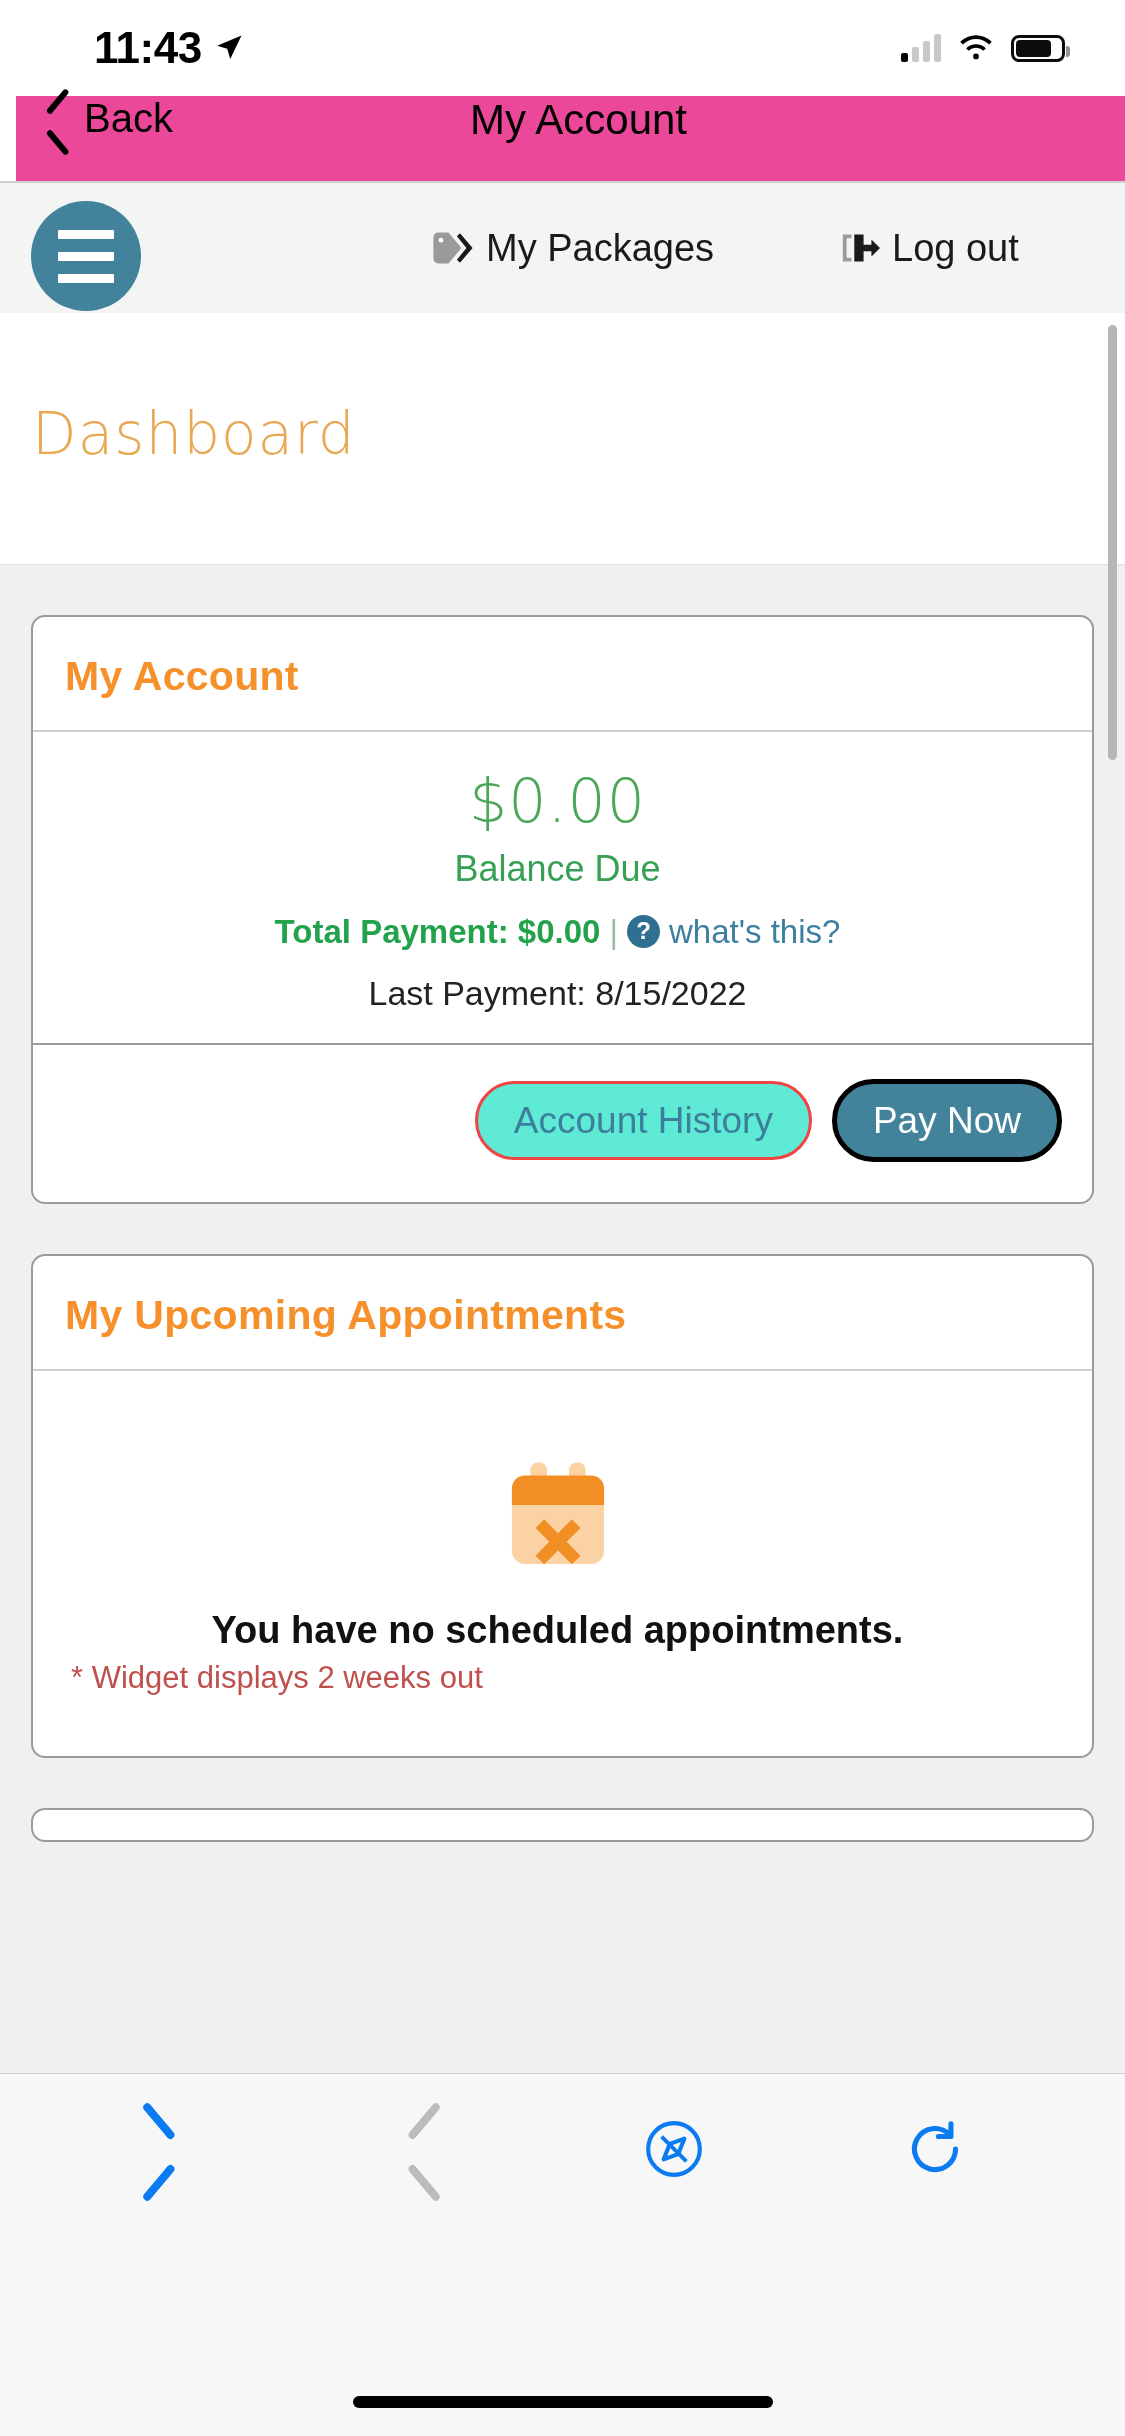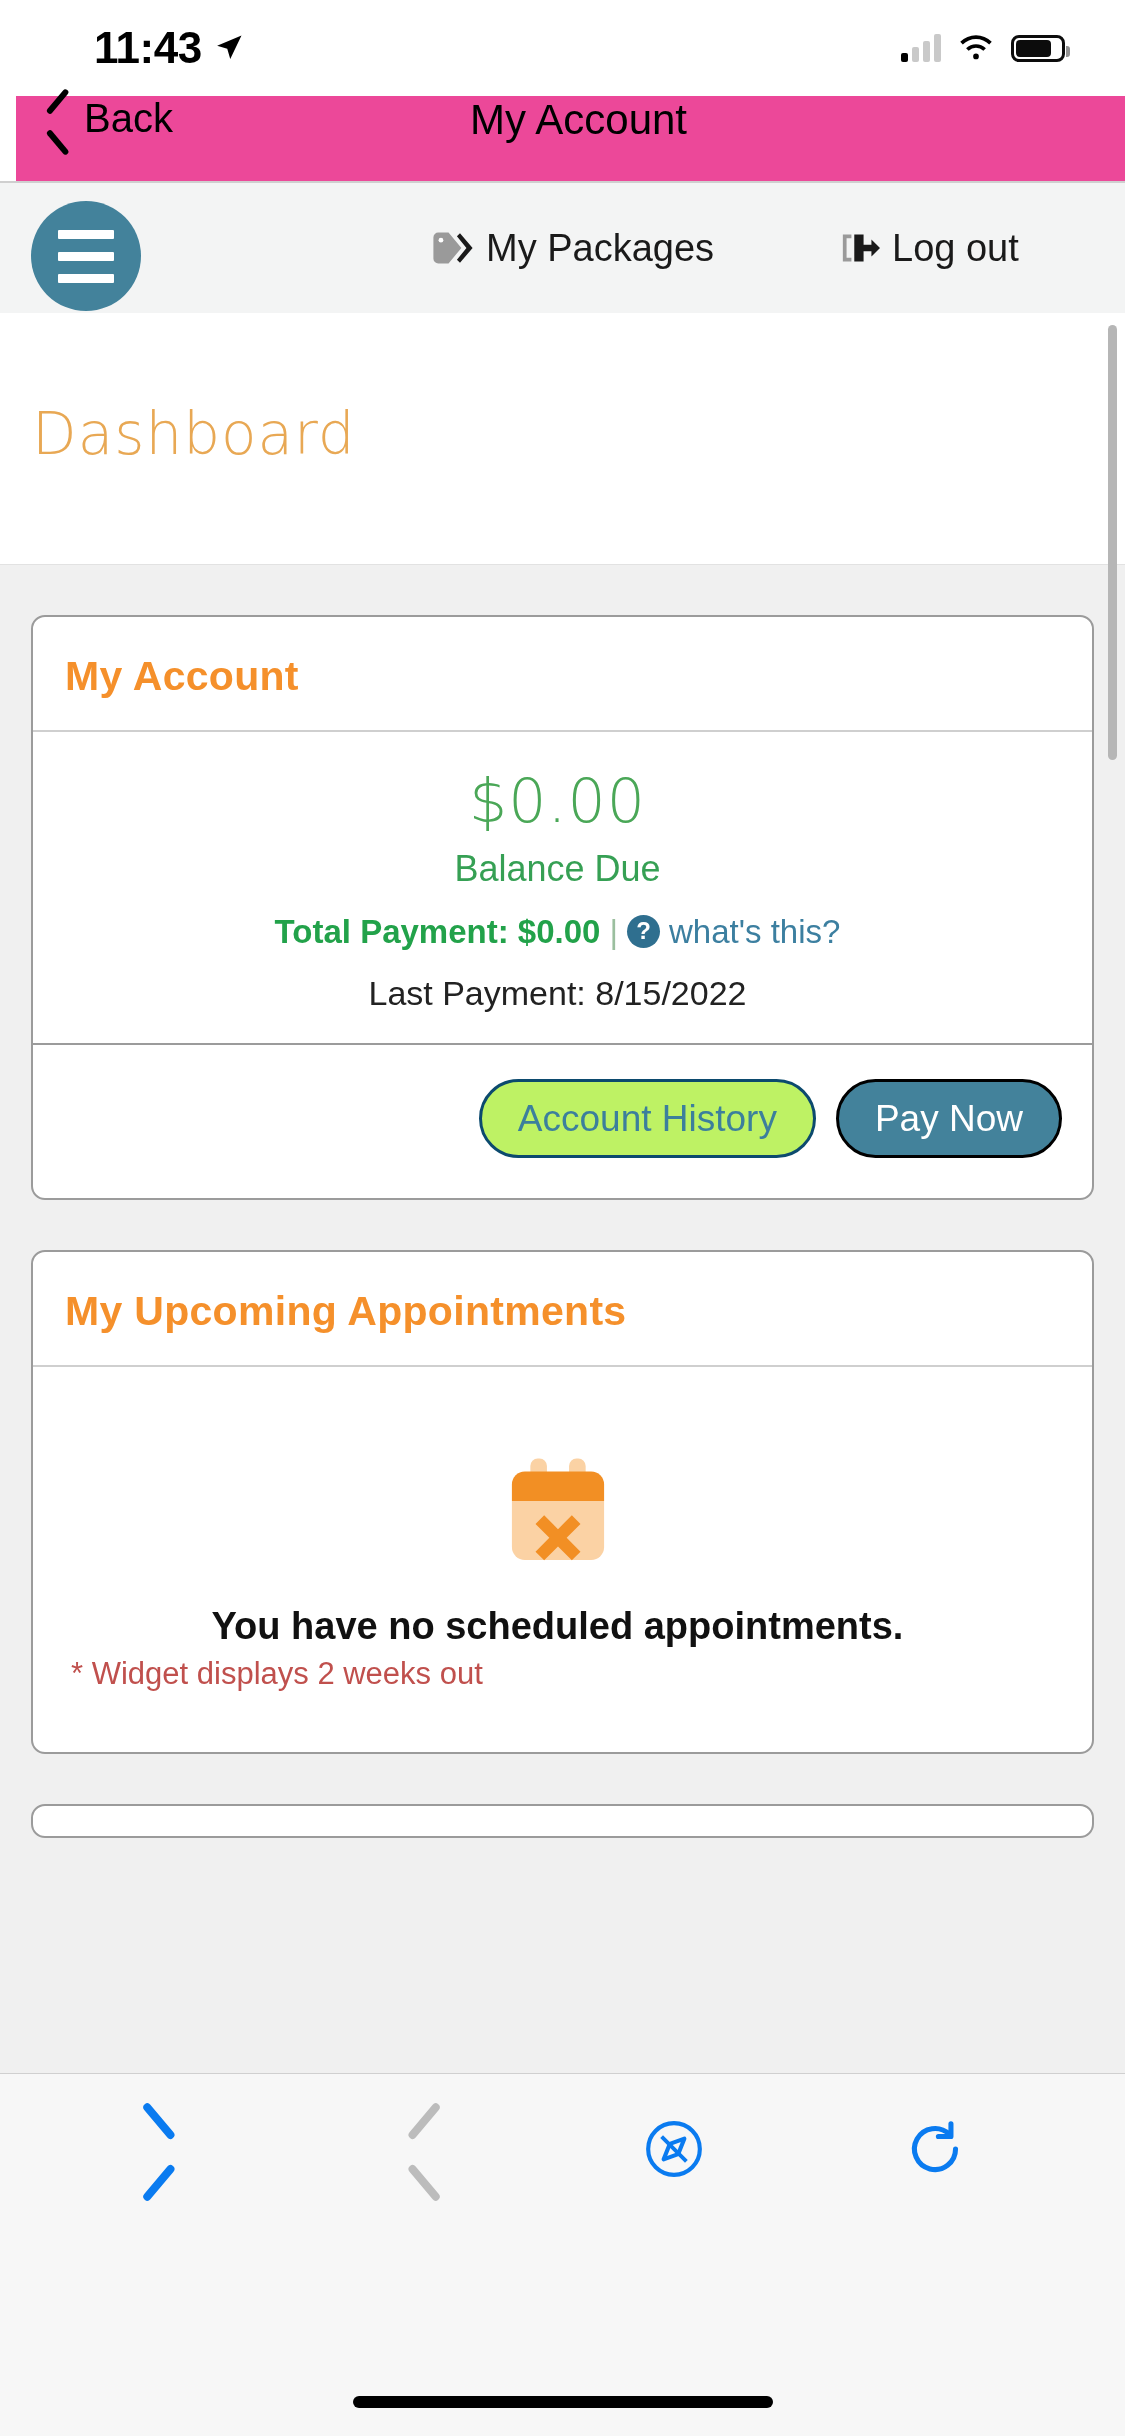--- a/index.html
+++ b/index.html
@@ -136,22 +136,22 @@
   }
 
   .card-footer {
     border-top:2px solid #9b9b9b; padding:34px 30px 40px 30px;
     display:flex; justify-content:flex-end; align-items:center; gap:20px;
   }
   .btn {
     font-size:37px; border-radius:44px; padding:18px 36px; white-space:nowrap;
     line-height:1;
   }
-  .btn-outline { color:#3c7f9c; border:3px solid #0c4a6e; background:#bef264; }
-  .btn-solid { color:#fff; background:#43829b; border:3px solid #000000; }
+  .btn-outline { color:#3c7f9c; border:3px solid #ef4444; background:#5eead4; }
+  .btn-solid { color:#fff; background:#43829b; border:5px solid #000000; }
 
   .empty-wrap { padding:52px 0 30px 0; text-align:center; }
   .cal-icon {
     width:118px; height:118px; margin:0 auto 34px auto; position:relative;
   }
   .empty-msg { font-size:38px; font-weight:bold; color:#111; }
   .widget-note {
     margin-top:8px; padding-left:8px; text-align:left;
     font-size:31px; color:#c0504d;
   }

